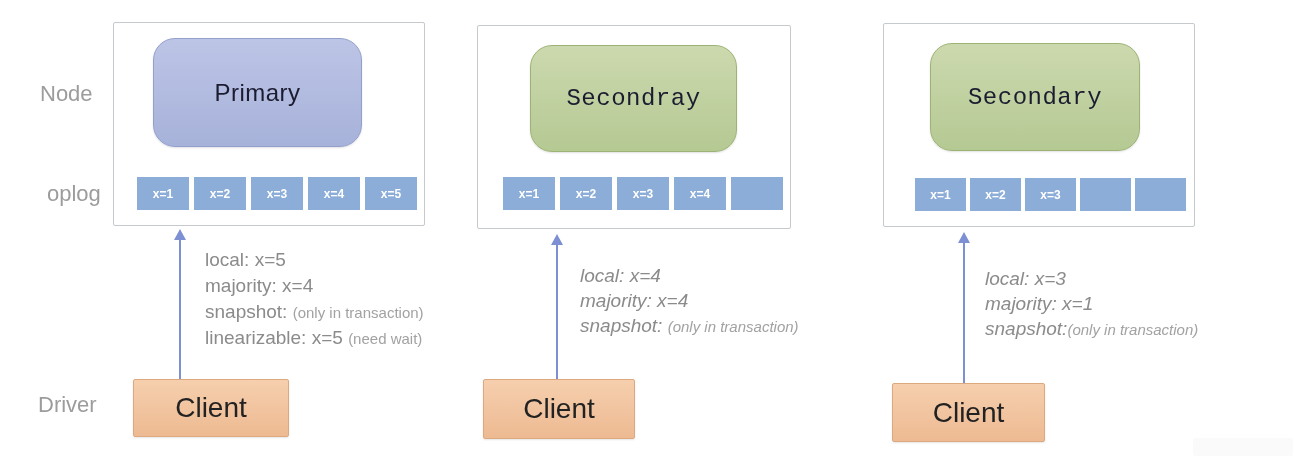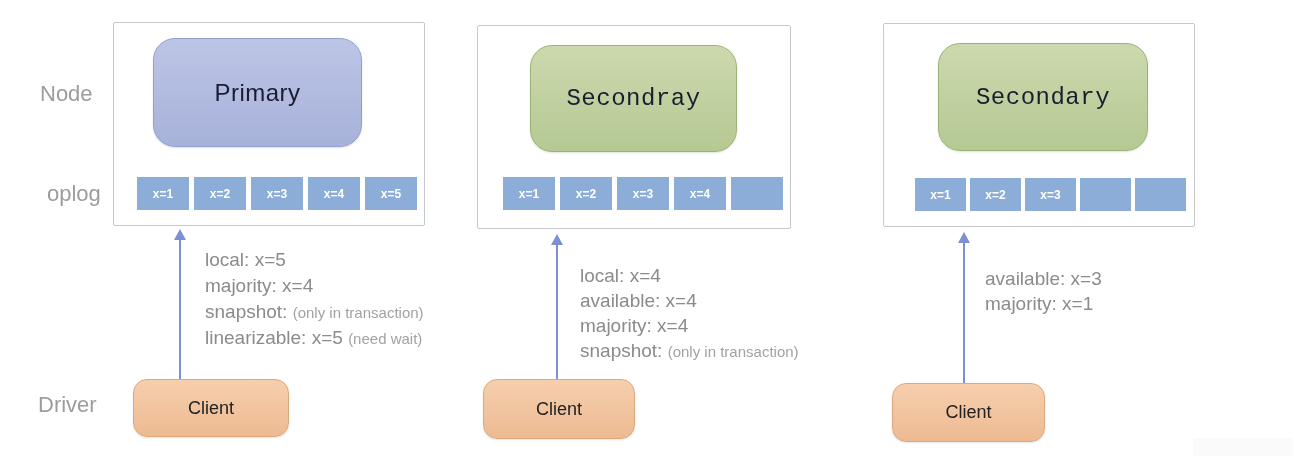--- a/index.html
+++ b/index.html
@@ -22,21 +22,21 @@
   
   .node-rect{
     position:absolute;border-radius:22px;display:flex;align-items:center;justify-content:center;
     font-size:24px;color:#1c1c30;letter-spacing:0.5px;
     box-shadow:0 1px 2px rgba(0,0,0,0.12);
   }
   .node-primary-style{background:linear-gradient(#bdc5e6,#a7b2da);border:1.5px solid #93a0cc;}
   .node-secondary-style{background:linear-gradient(#ccd9ae,#b5c993);border:1.5px solid #9db375;font-family:Liberation Mono, monospace;}
   .nrect0{left:153px;top:38px;width:207px;height:107px;text-align:right;}
   .nrect1{left:530px;top:45px;width:205px;height:105px;}
-  .nrect2{left:930px;top:43px;width:208px;height:106px;margin-left:8px;}
+  .nrect2{left:930px;top:43px;width:208px;height:106px;}
 
   
   .oplog-row{position:absolute;display:flex;}
   .orow0{left:137px;top:177px;gap:5px;}
   .orow1{left:503px;top:177px;gap:5px;}
   .orow2{left:915px;top:178px;gap:4px;}
   .ocell{
     width:52px;height:33px;background:#8badd8;color:#ffffff;
     font-size:12px;font-weight:bold;display:flex;align-items:center;justify-content:center;
   }
@@ -50,27 +50,27 @@
   .arr1{left:551px;top:234px;height:145px;}
   .arr2{left:958px;top:232px;height:151px;}
 
   
   .ann{position:absolute;font-size:19px;color:#8b8b8b;}
   .ann-line{white-space:pre;line-height:26px;height:26px;}
   .ann .note{font-size:15px;color:#a2a2a2;}
   .ann0{left:205px;top:247px;}
   .ann1{left:580px;top:263px;}
   .ann2{left:985px;top:266px;}
-  .ann1 .ann-line,.ann2 .ann-line{line-height:25px;height:25px;}
+  .ann1 .ann-line,.ann2 .ann-line{line-height:25px;height:25px;font-style:italic;}
 
   
   .client{
-    position:absolute;border-radius:14px;display:flex;align-items:center;justify-content:center;
+    position:absolute;border-radius:2px;display:flex;align-items:center;justify-content:center;
     background:linear-gradient(#f6cfae,#edba92);border:1.5px solid #dca87e;
-    font-size:18px;color:#222222;box-shadow:0 1px 2px rgba(0,0,0,0.10);
+    font-size:28px;color:#222222;box-shadow:0 1px 2px rgba(0,0,0,0.10);
   }
   .cl0{left:133px;top:379px;width:154px;height:56px;}
   .cl1{left:483px;top:379px;width:150px;height:58px;}
   .cl2{left:892px;top:383px;width:151px;height:57px;}
 
   
   .watermark{position:absolute;left:1193px;top:438px;width:100px;height:18px;background:rgba(190,190,190,0.08);border-radius:2px;}
 </style>
 </head>
 <body>
@@ -116,21 +116,20 @@
     <div class="ocell">x=3</div>
     <div class="ocell">x=4</div>
     <div class="ocell"></div>
   </div>
   <div class="arrow arr1">
     <div class="arrow-head"></div>
     <div class="arrow-shaft"></div>
   </div>
   <div class="ann ann1">
     <div class="ann-line"><span>local: x=4</span><span class="note"></span></div>
-    <div class="ann-line"><span>available: x=4</span><span class="note"></span></div>
     <div class="ann-line"><span>majority: x=4</span><span class="note"></span></div>
     <div class="ann-line"><span>snapshot: </span><span class="note">(only in transaction)</span></div>
   </div>
   <div class="client cl1">
     <span>Client</span>
   </div>
 
   <div class="outer-box cbox2"></div>
   <div class="node-rect node-secondary-style nrect2">
     <span>Secondary</span>
@@ -140,21 +139,22 @@
     <div class="ocell">x=2</div>
     <div class="ocell">x=3</div>
     <div class="ocell"></div>
     <div class="ocell"></div>
   </div>
   <div class="arrow arr2">
     <div class="arrow-head"></div>
     <div class="arrow-shaft"></div>
   </div>
   <div class="ann ann2">
-    <div class="ann-line"><span>available: x=3</span><span class="note"></span></div>
+    <div class="ann-line"><span>local: x=3</span><span class="note"></span></div>
     <div class="ann-line"><span>majority: x=1</span><span class="note"></span></div>
+    <div class="ann-line"><span>snapshot:</span><span class="note">(only in transaction)</span></div>
   </div>
   <div class="client cl2">
     <span>Client</span>
   </div>
 
   <div class="watermark"></div>
 </div>
 
 </body></html>

